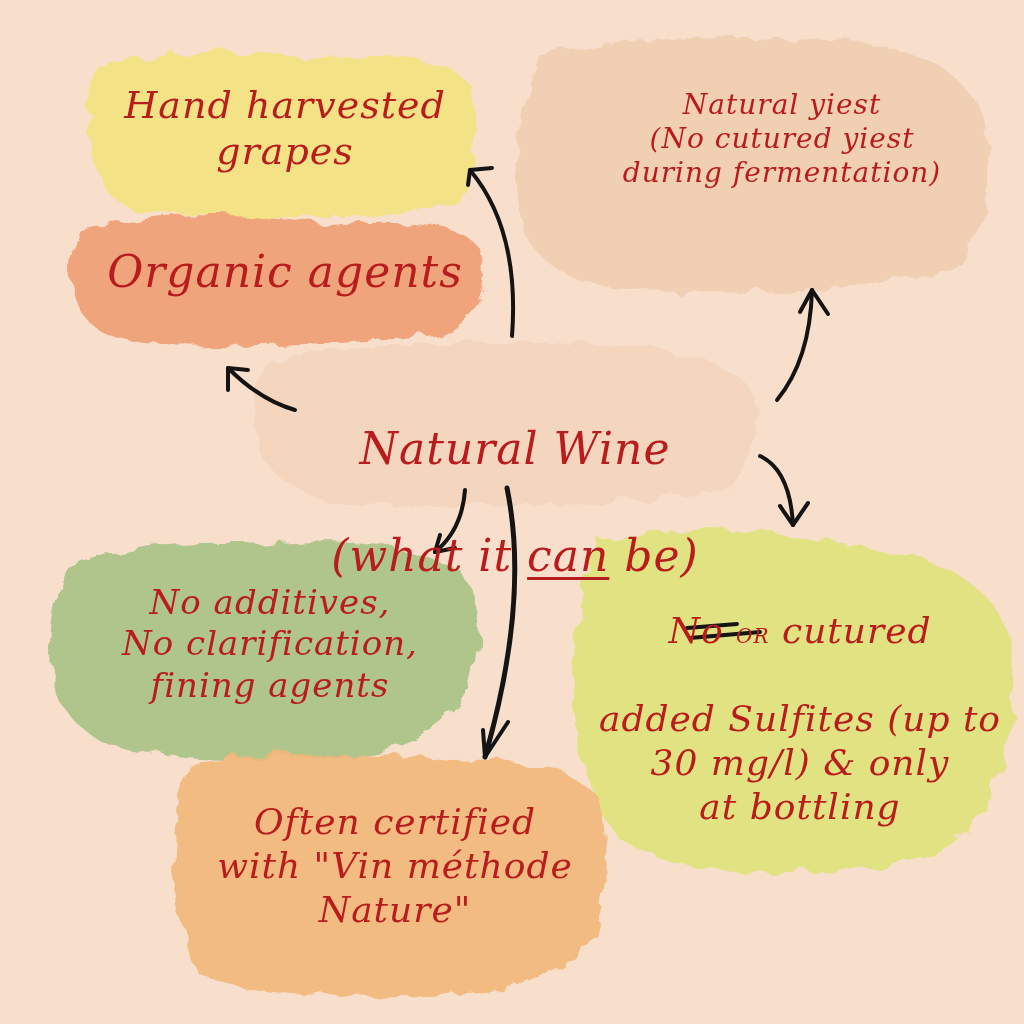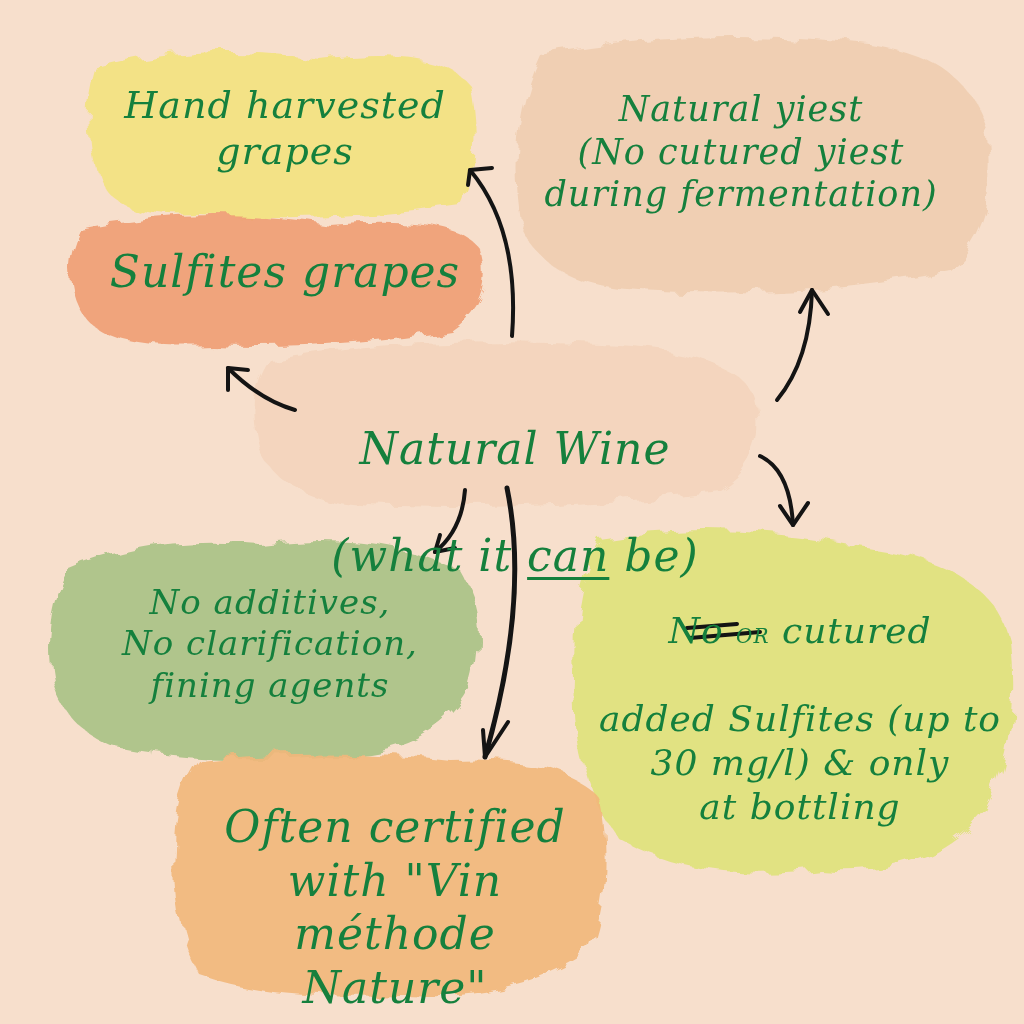--- a/index.html
+++ b/index.html
@@ -5,21 +5,21 @@
   html, body { margin: 0; padding: 0; }
   body {
     width: 1024px; height: 1024px; overflow: hidden;
     background: #f7dfcc;
     position: relative;
     font-family: "DejaVu Sans", sans-serif;
   }
   #canvas { position: absolute; left: 0; top: 0; width: 1024px; height: 1024px; }
   .node-text {
     position: absolute;
-    color: #15803d;
+    color: #b91c1c;
     font-family: "DejaVu Serif", serif;
     font-style: italic;
     line-height: 1.22;
     text-align: center;
     white-space: pre-line;
     letter-spacing: 1px;
   }
   .u { text-decoration: underline; text-decoration-thickness: 3px; text-underline-offset: 6px; }
 </style>
 </head>
@@ -84,37 +84,37 @@
     <g>
       <path d="M687,628 L737,624"></path>
       <path d="M690,638 L760,632"></path>
     </g>
   </g>
 </svg>
 
 <div class="node-text" style="left:90px; top:82px; width:390px; font-size:38px;">Hand harvested
 grapes</div>
 
-<div class="node-text" style="left:90px; top:245px; width:390px; font-size:44px;">Sulfites grapes</div>
+<div class="node-text" style="left:90px; top:245px; width:390px; font-size:44px;">Organic agents</div>
 
-<div class="node-text" style="left:511px; top:88px; width:460px; font-size:35px;">Natural yiest
+<div class="node-text" style="left:552px; top:88px; width:460px; font-size:28px;">Natural yiest
 (No cutured yiest
 during fermentation)</div>
 
 <div class="node-text" style="left:270px; top:368px; width:490px; font-size:44px;">
   <div>Natural Wine</div>
   <div><span>(what it </span><span class="u">can</span><span> be)</span></div>
 </div>
 
 <div class="node-text" style="left:60px; top:582px; width:420px; font-size:34px;">No additives,
 No clarification,
 fining agents</div>
 
 <div class="node-text" style="left:585px; top:565px; width:430px; font-size:36px;">
   <div><span>No </span><span style="font-size:20px;">OR</span><span> cutured</span></div>
   <div style="">added Sulfites (up to
 30 mg/l) &amp; only
 at bottling</div>
 </div>
 
-<div class="node-text" style="left:180px; top:800px; width:430px; font-size:44px;">Often certified
+<div class="node-text" style="left:180px; top:800px; width:430px; font-size:36px;">Often certified
 with "Vin méthode
 Nature"</div>
 
 </body></html>

